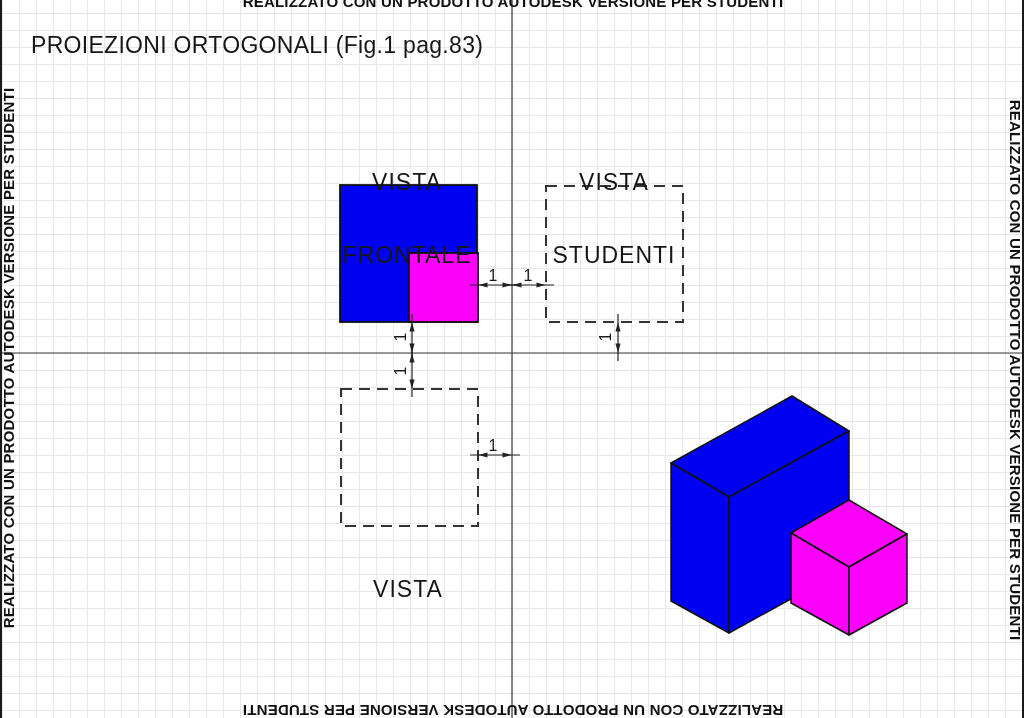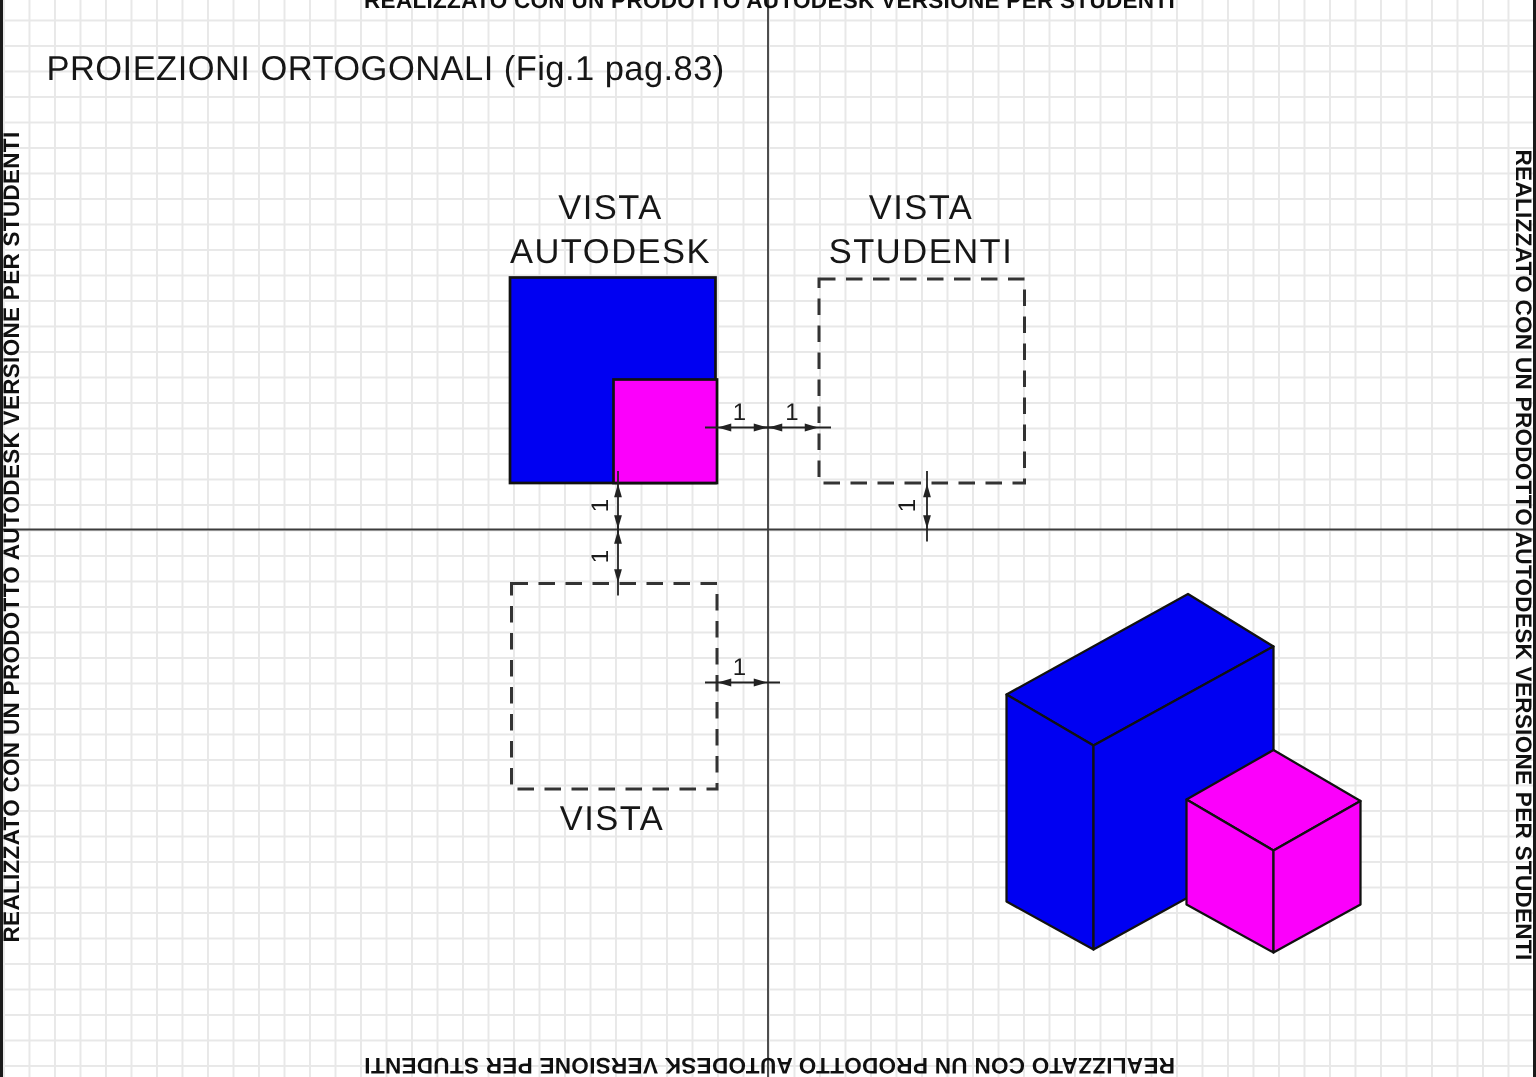--- a/index.html
+++ b/index.html
@@ -38,21 +38,21 @@
     margin-top:18px;
   }
   .view-label{
     position:absolute;
     transform:translateX(-50%);
     text-align:center;
     font-size:23px;line-height:29px;
     letter-spacing:1px;color:#161616;
     white-space:nowrap;
   }
-  .view-label span{display:block;}
+  .view-label span{display:block;margin-top:44px;}
   #label-frontal{left:407px;top:124px;}
   #label-lateral{left:614px;top:124px;}
   #label-top{left:408px;top:531px;}
   .dim-label{
     position:absolute;
     font-size:16px;color:#1c1c1c;
     transform:translate(-50%,-50%);
     white-space:nowrap;
   }
   .dim-label.rot{transform:translate(-50%,-50%) rotate(-90deg);}
@@ -115,21 +115,21 @@
 
   <div class="wm" id="wm-top">REALIZZATO CON UN PRODOTTO AUTODESK VERSIONE PER STUDENTI</div>
   <div class="wm" id="wm-bottom">REALIZZATO CON UN PRODOTTO AUTODESK VERSIONE PER STUDENTI</div>
   <div class="wm" id="wm-left">REALIZZATO CON UN PRODOTTO AUTODESK VERSIONE PER STUDENTI</div>
   <div class="wm" id="wm-right">REALIZZATO CON UN PRODOTTO AUTODESK VERSIONE PER STUDENTI</div>
 
   <div id="title">PROIEZIONI ORTOGONALI (Fig.1 pag.83)</div>
 
   <div class="view-label" id="label-frontal">
     <span>VISTA</span>
-    <span>AUTODESK</span>
+    <span>FRONTALE</span>
   </div>
   <div class="view-label" id="label-lateral">
     <span>VISTA</span>
     <span>STUDENTI</span>
   </div>
   <div class="view-label" id="label-top">
     <span>VISTA</span>
   </div>
 
   <div class="dim-label" style="left:493px;top:276px;">1</div>

